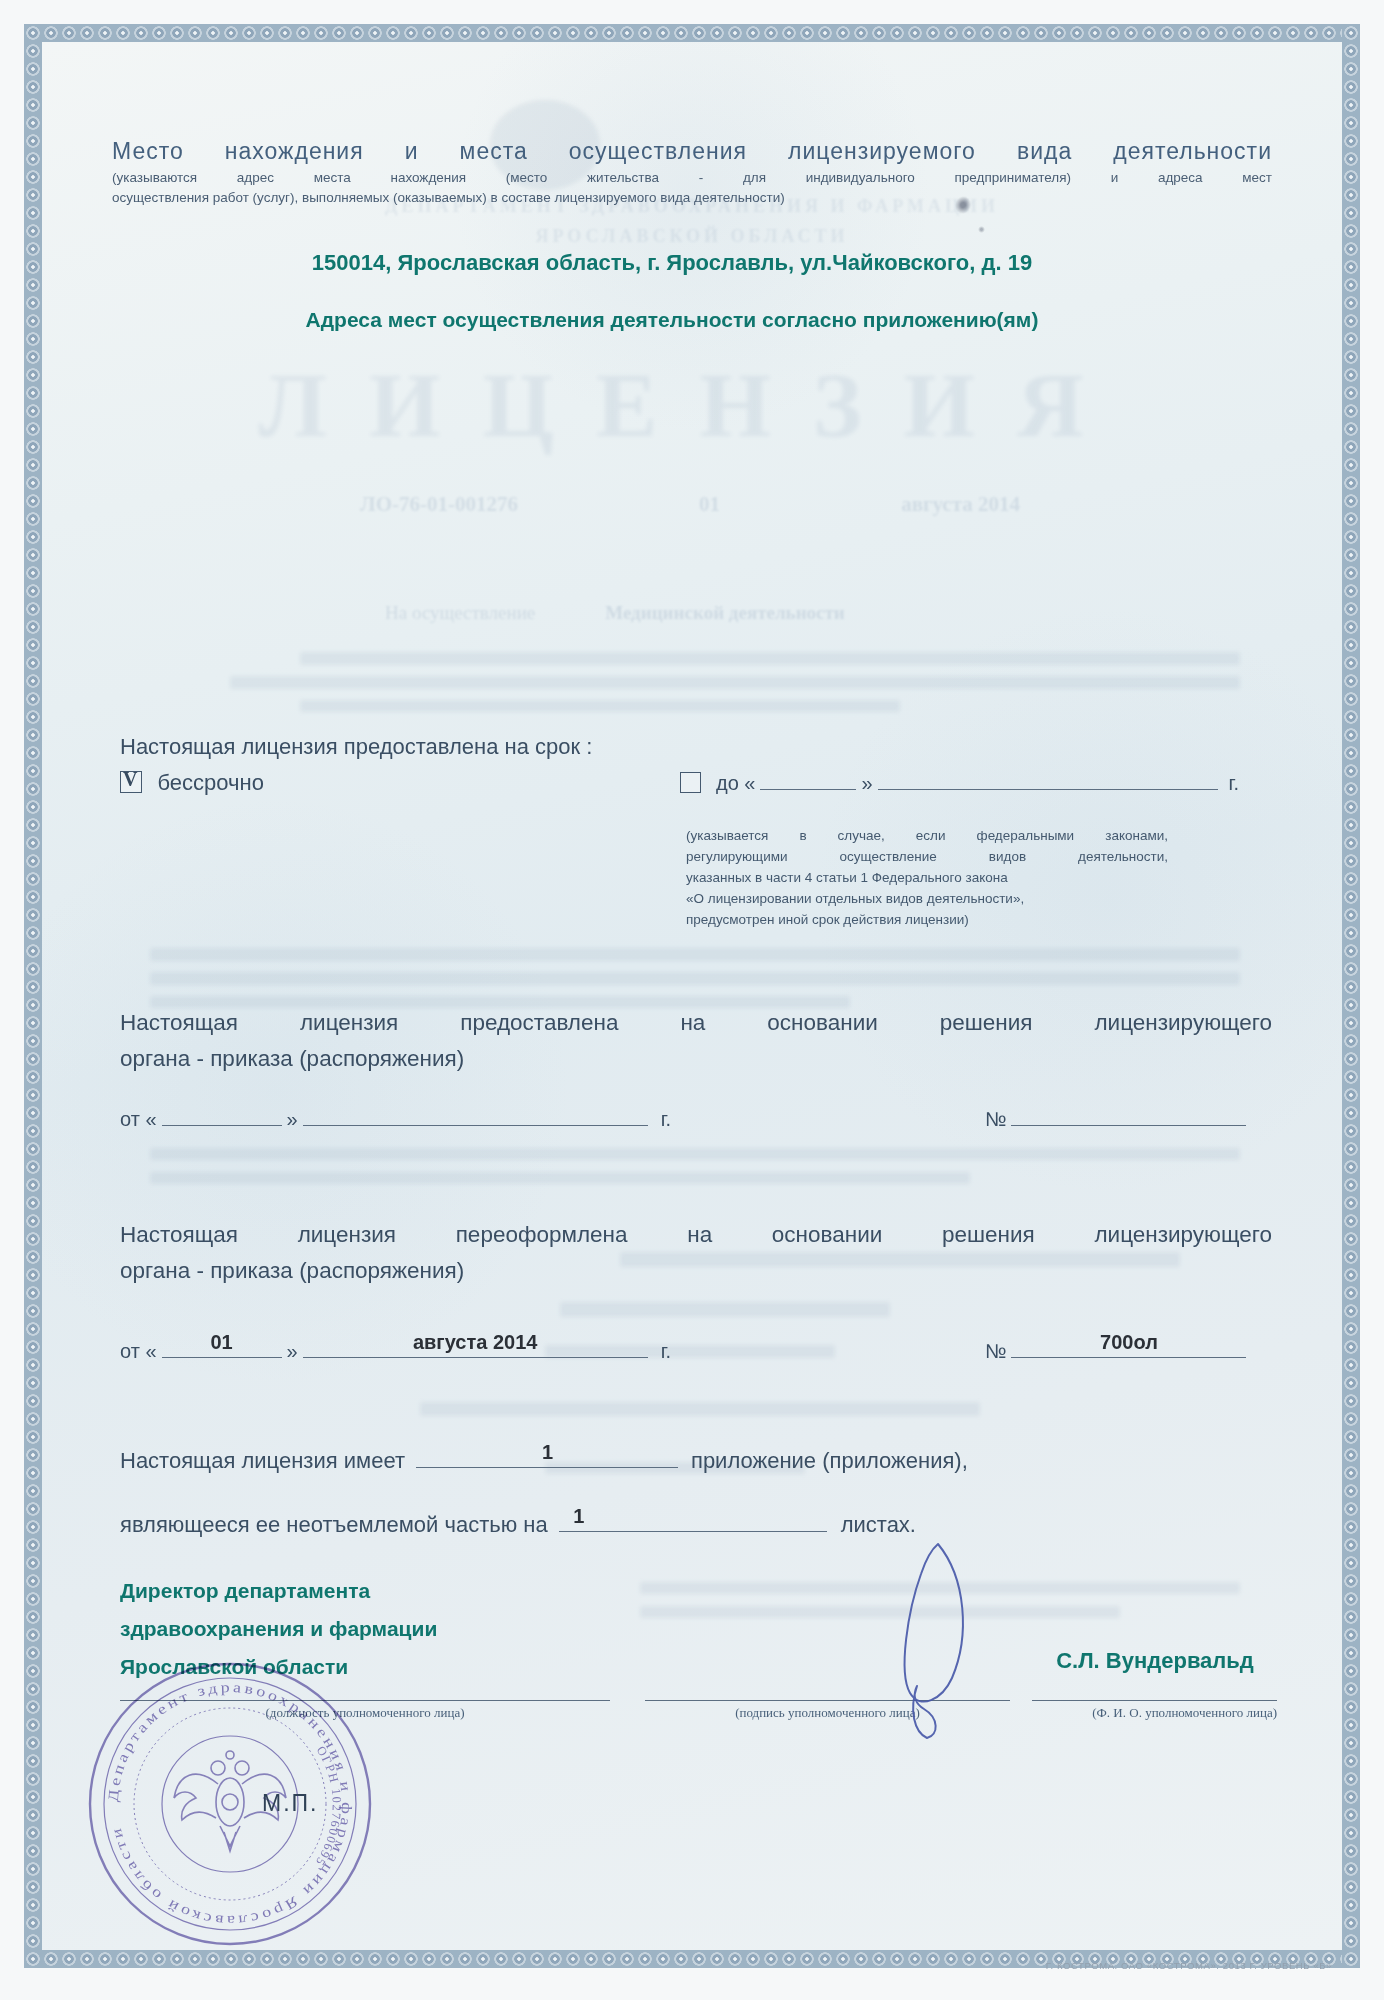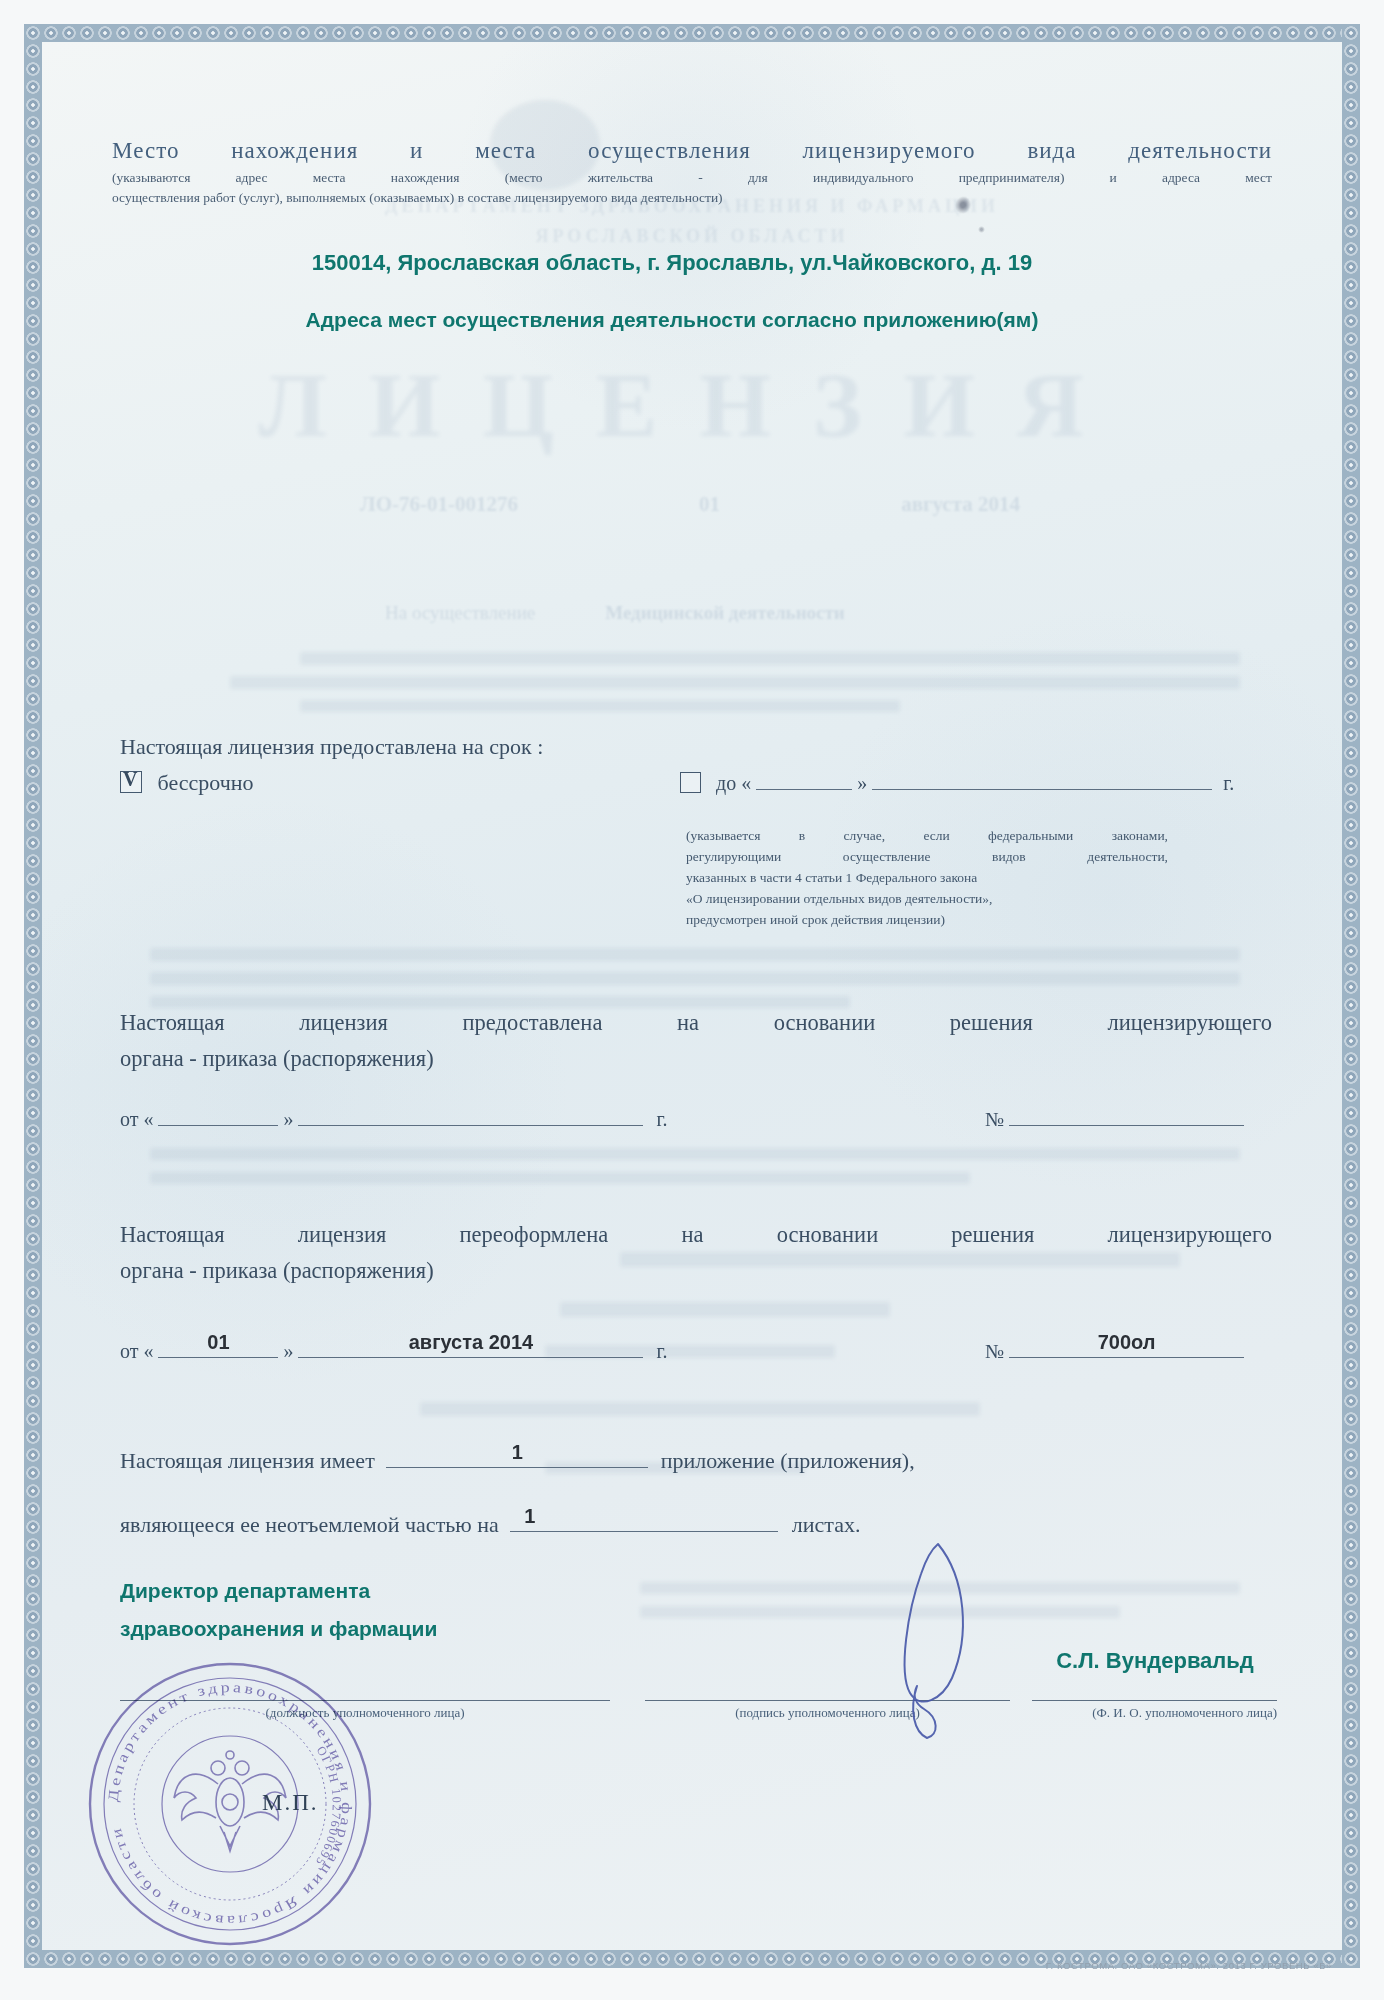--- a/index.html
+++ b/index.html
@@ -15,21 +15,21 @@
   .frame-right{right:24px;top:24px;bottom:32px;width:18px;}
   
   .paper{position:absolute;left:42px;right:42px;top:42px;bottom:50px;
     background:linear-gradient(168deg,#f3f6f6 0%,#eaf1f3 22%,#e1ebf0 48%,#e6edf1 72%,#edf2f4 100%);}
   .paper::after{content:"";position:absolute;inset:0;
     background:radial-gradient(circle 340px at 50% 8%,rgba(185,205,220,.18),transparent 70%),
                radial-gradient(circle 420px at 18% 55%,rgba(185,205,220,.14),transparent 70%),
                radial-gradient(circle 420px at 82% 45%,rgba(185,205,220,.14),transparent 70%);}
   
   .abs{position:absolute;}
-  .serif{font-family:Liberation Serif, serif;color:#3a4e63;}
+  .serif{font-family:Liberation Sans, sans-serif;color:#3a4e63;}
   .sansb{font-family:"Liberation Sans",sans-serif;font-weight:bold;color:#0f766e;}
   .jlast{text-align:justify;text-align-last:justify;}
   .center{text-align:center;}
   .nowrap{white-space:nowrap;}
   .blank{display:inline-block;position:relative;height:2px;border-bottom:1px solid #5c6e81;}
   .blank .val{position:absolute;left:0;right:0;bottom:3px;text-align:center;
     font-family:"Liberation Sans",sans-serif;font-weight:bold;font-size:20px;color:#2b3037;white-space:nowrap;}
   .blank .val.left{text-align:left;padding-left:14px;}
   .cbox{display:inline-block;width:20px;height:20px;border:1.6px solid #44596f;position:relative;
     vertical-align:-3px;background:rgba(255,255,255,.25);}
@@ -151,20 +151,21 @@
   </div>
   <div class="abs nowrap" style="left:120px;top:1512px;font-size:22px;">
     <span class="serif" style="font-size:22px;">являющееся ее неотъемлемой частью на</span>
     <span class="blank" style="width:268px;margin-left:6px;"><span class="val left">1</span></span>
     <span class="serif" style="margin-left:8px;font-size:22px;">листах.</span>
   </div>
 
   <div class="abs sansb" style="left:120px;top:1572px;font-size:21px;line-height:38px;">
     <div>Директор департамента</div>
     <div>здравоохранения и фармации</div>
+    <div>Ярославской области</div>
   </div>
   <div class="abs sansb" style="left:1030px;top:1648px;width:250px;font-size:22px;text-align:center;">С.Л. Вундервальд</div>
 
   <div class="abs caption-line" style="left:120px;top:1700px;width:490px;">(должность уполномоченного лица)</div>
   <div class="abs caption-line" style="left:645px;top:1700px;width:365px;">(подпись уполномоченного лица)</div>
   <div class="abs caption-line" style="left:1032px;top:1700px;width:245px;text-align:right;">(Ф. И. О. уполномоченного лица)</div>
 
   <svg class="abs" style="left:820px;top:1538px;" width="210" height="210" viewBox="0 0 210 210">
     <g fill="none" stroke="#4657a8" stroke-width="2" opacity="0.9" stroke-linecap="round">
       <path d="M118,6 C146,40 150,98 132,140 C122,162 100,172 90,155 C78,134 88,72 101,36 C106,21 112,11 118,6"></path>

